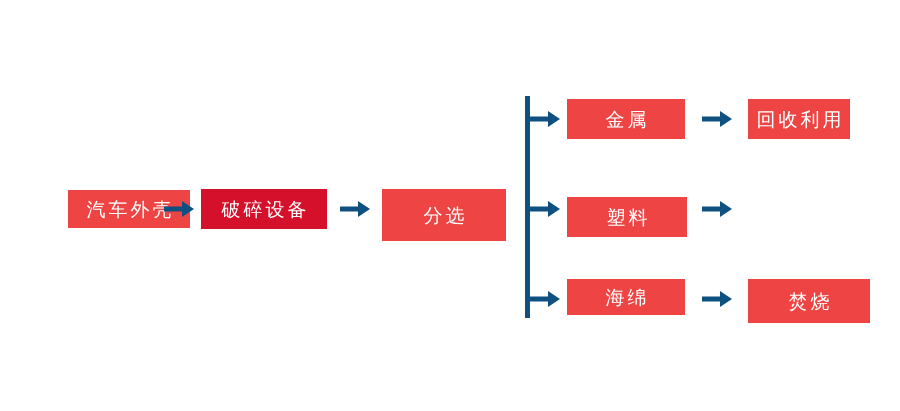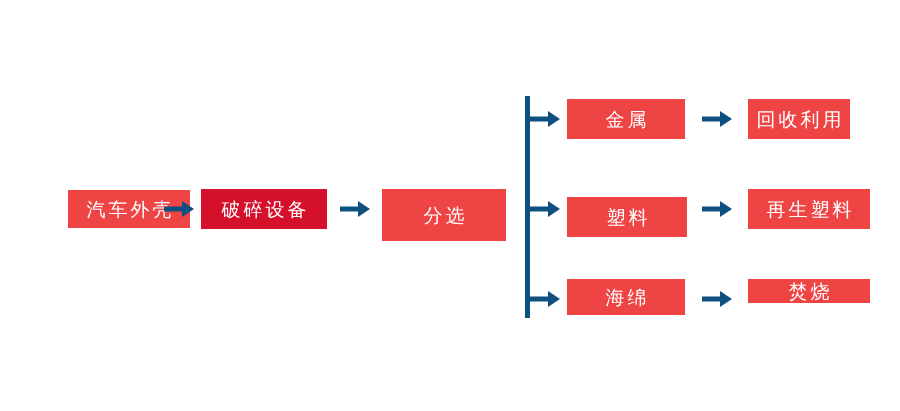--- a/index.html
+++ b/index.html
@@ -101,25 +101,24 @@
   <div class="node primary" style="left:748px; top:99px; width:102px; height:40px;">回收利用</div>
 
   <div class="node primary" style="left:567px; top:189px; width:120px; height:40px;margin-top:8px;">塑料</div>
 
   <div class="arrow" style="left:702px; top:197px;">
     <svg width="30" height="24" viewBox="0 0 30 24" aria-hidden="true">
       <path d="M0 9.5 H18 V4 L30 12 L18 20 V14.5 H0 Z" fill="#0e5180"></path>
     </svg>
   </div>
 
-  <div class="node primary" style="left:748px; top:189px; width:122px; height:40px;">再生塑料</div>
 
   <div class="node primary" style="left:567px; top:279px; width:118px; height:36px;">海绵</div>
 
   <div class="arrow" style="left:702px; top:287px;">
     <svg width="30" height="24" viewBox="0 0 30 24" aria-hidden="true">
       <path d="M0 9.5 H18 V4 L30 12 L18 20 V14.5 H0 Z" fill="#0e5180"></path>
     </svg>
   </div>
 
-  <div class="node primary" style="left:748px; top:279px; width:122px; height:24px;">焚烧</div>
+  <div class="node primary" style="left:748px; top:279px; width:122px; height:44px;">焚烧</div>
 
 </div>
 
 </body></html>

